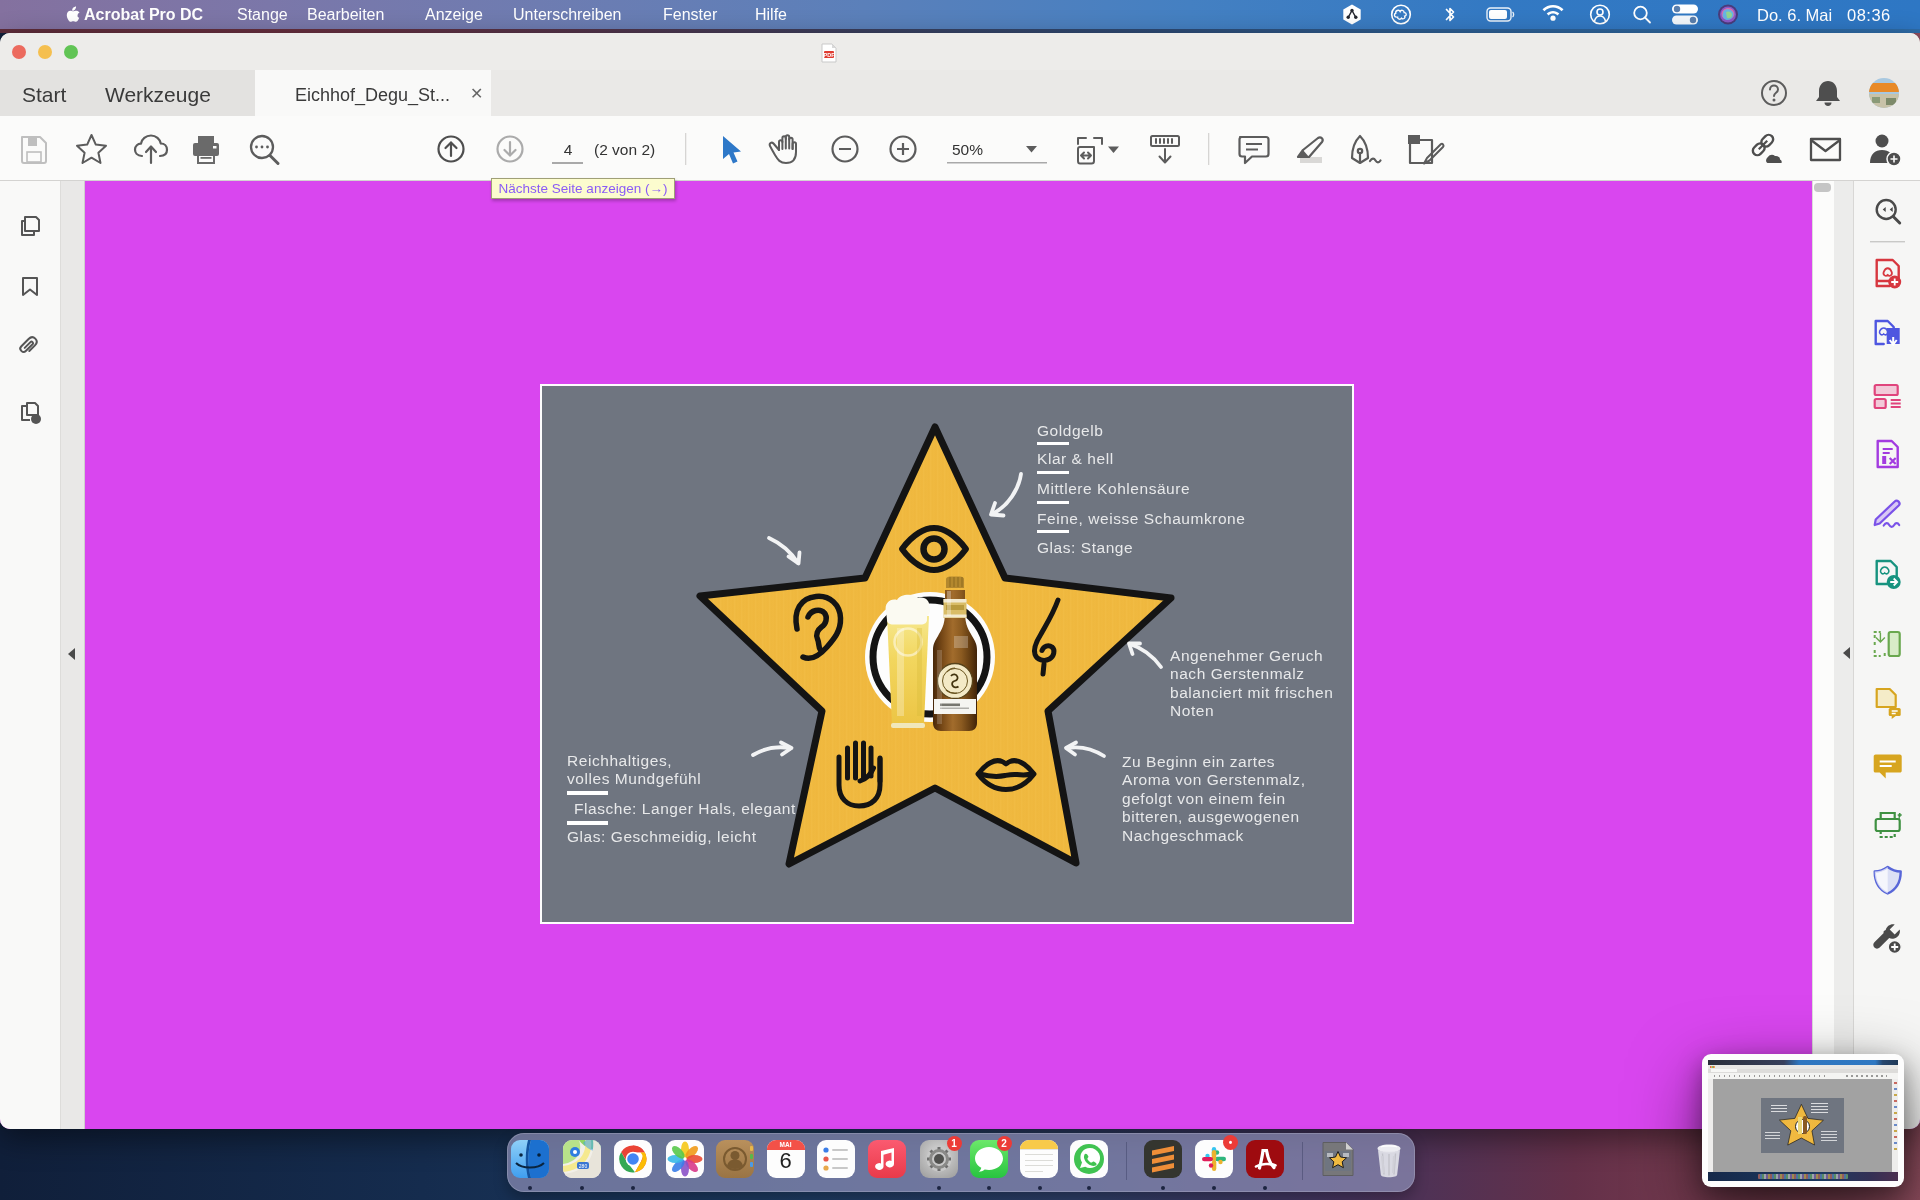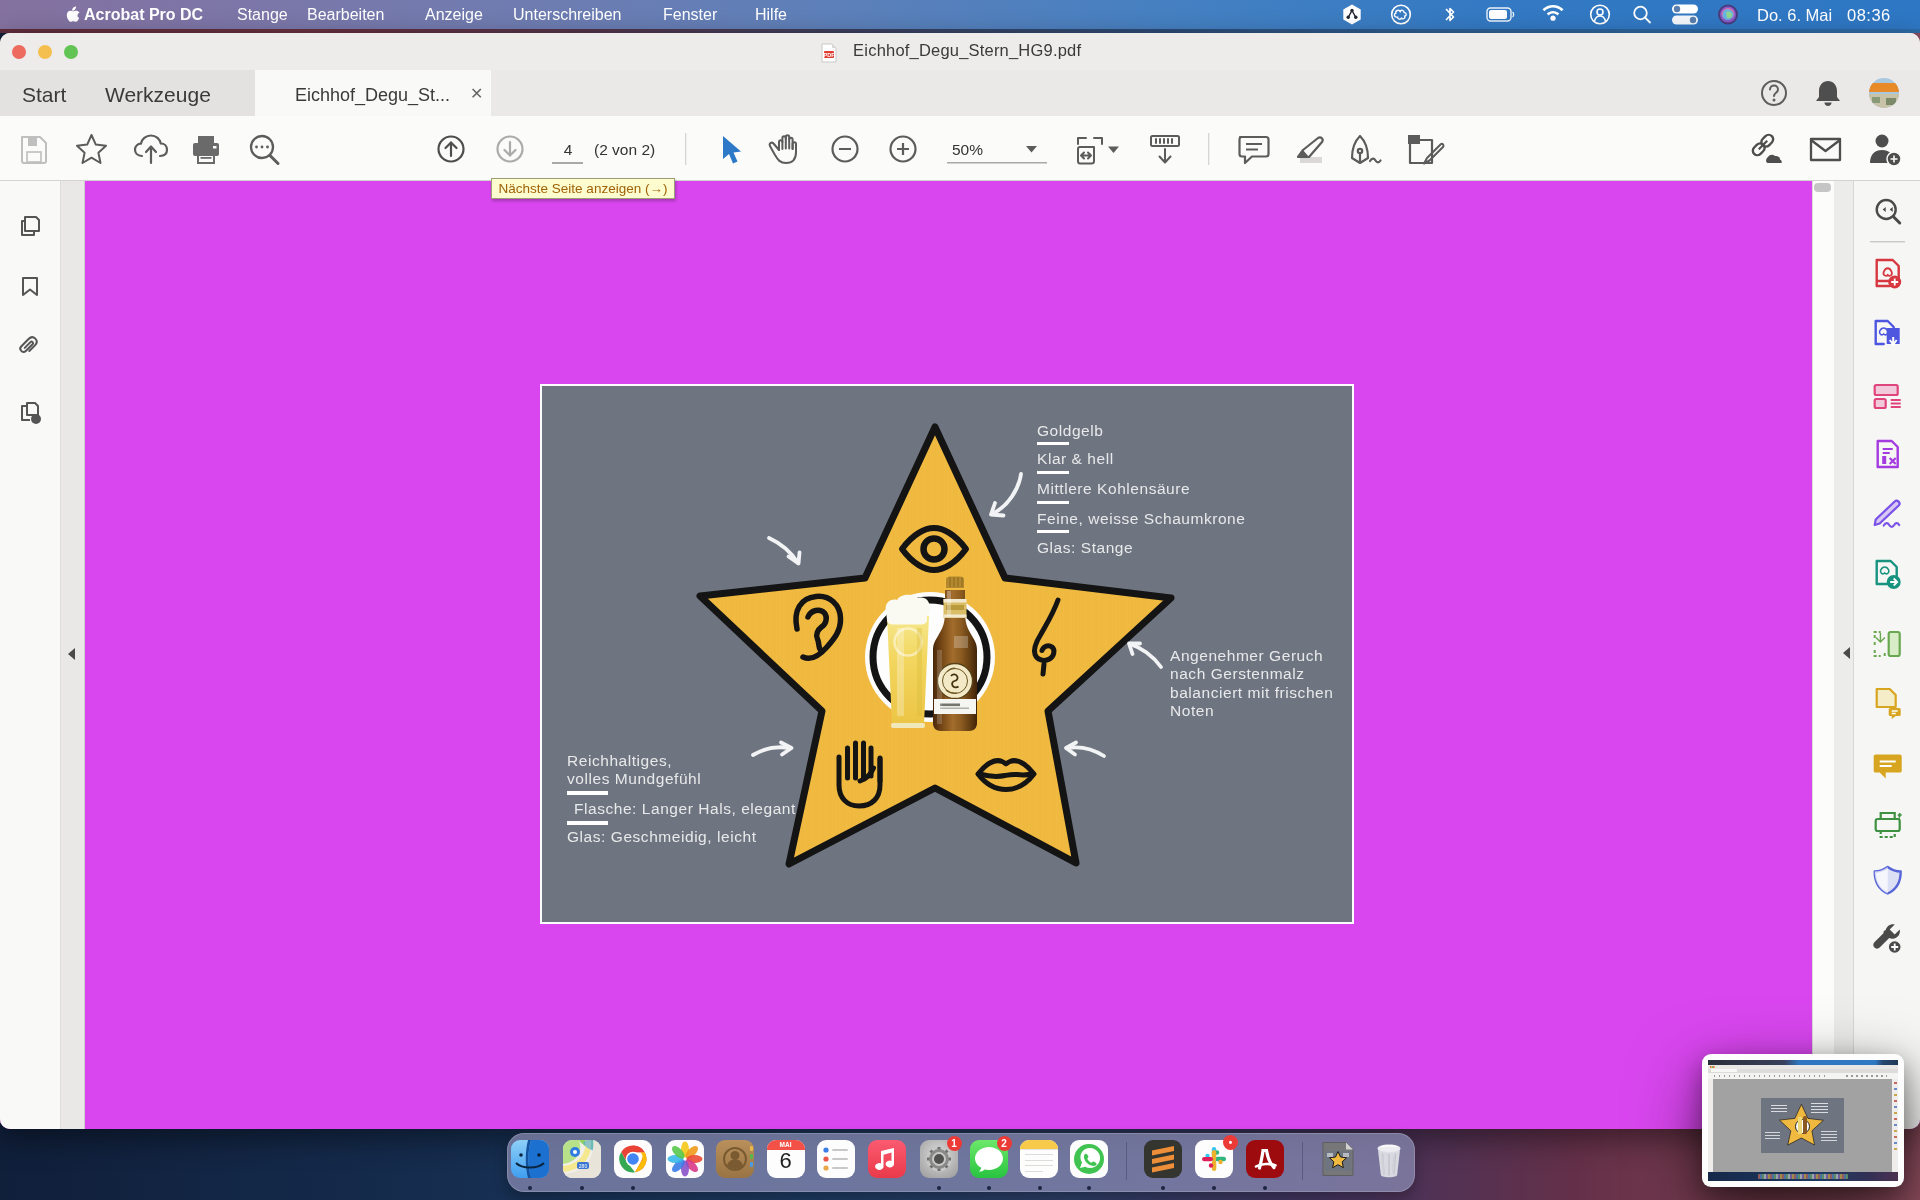--- a/index.html
+++ b/index.html
@@ -33,21 +33,21 @@
 #scrollthumb{left:1814px;top:1.5px;width:17px;height:9px;background:#c5c5c5;border-radius:4px;}
 #rightstrip{left:1834px;top:0;width:19px;height:948px;background:#ececeb;}
 #rightpanel{left:1853px;top:0;width:67px;height:948px;background:#f6f6f5;border-left:1px solid #d8d7d5;}
 
 #page{left:542px;top:205px;width:810px;height:536px;background:#6f7580;box-shadow:0 0 0 2px #fdfdfd;}
 
 .pt{position:absolute;color:#e8e9ea;font-size:15.5px;line-height:18.4px;letter-spacing:0.55px;white-space:nowrap;}
 .pline{position:absolute;background:#fff;}
 
 #tooltip{z-index:40;left:491px;top:145px;width:184px;height:21px;background:#fcfcce;border:1px solid #9f9f77;box-sizing:border-box;
-  font-size:13.5px;color:#a16207;text-align:center;line-height:19px;box-shadow:1px 2px 3px rgba(0,0,0,.25);}
+  font-size:13.5px;color:#8b5cf6;text-align:center;line-height:19px;box-shadow:1px 2px 3px rgba(0,0,0,.25);}
 
 #dock{left:507px;top:1133px;width:908px;height:59px;background:rgba(140,142,181,.72);border-radius:17px;
   box-shadow:inset 0 0 0 1px rgba(255,255,255,.18), 0 6px 14px rgba(0,0,0,.28);}
 .dicon{position:absolute;top:7px;width:38px;height:38px;border-radius:9px;}
 .ddot{position:absolute;top:53px;width:4px;height:4px;border-radius:50%;background:#1c2440;}
 .dsep{position:absolute;top:9px;width:1px;height:38px;background:rgba(40,45,80,.35);}
 .badge{position:absolute;width:15px;height:15px;border-radius:50%;background:#ec3b37;color:#fff;font-size:10px;
   text-align:center;line-height:15px;font-weight:bold;}
 
 #pip{left:1702px;top:1054px;width:202px;height:133px;background:#fdfdfd;border-radius:9px;
@@ -122,21 +122,20 @@
     </g>
   </svg>
 </div>
 <div id="topstrip" class="abs"></div>
 
 <div id="window" class="abs">
   <div id="titlebar" class="abs">
     <div class="tl" style="left:12px;background:#ec6a5e;"></div>
     <div class="tl" style="left:38px;background:#f5bf4f;"></div>
     <div class="tl" style="left:64px;background:#61c455;"></div>
-    <div id="title">&nbsp;&nbsp;&nbsp;Eichhof_Degu_Stern_HG9.pdf</div>
     <svg width="20" height="20" viewBox="0 0 20 20" style="position:absolute;left:819px;top:10px;">
       <path d="M3,1 L13,1 L17,5 L17,19 L3,19 Z" fill="#fff" stroke="#c9c9c9" stroke-width="1"></path>
       <path d="M13,1 L13,5 L17,5 Z" fill="#d9d9d9"></path>
       <rect x="5" y="8" width="10" height="7" rx="1" fill="#e03c31"></rect>
       <text x="10" y="13.6" font-size="5.5" fill="#fff" text-anchor="middle" font-family="Liberation Sans" font-weight="bold">PDF</text>
     </svg>
   </div>
   <div id="tabbar" class="abs">
     <div id="tabsL"></div>
     <span class="tabtxt" style="left:22px;">Start</span>
@@ -503,20 +502,21 @@
       <div class="pline" style="left:495px;top:114.5px;width:32px;height:3px;"></div>
       <div class="pt" style="left:495px;top:123.5px;">Feine, weisse Schaumkrone</div>
       <div class="pline" style="left:495px;top:144px;width:32px;height:3px;"></div>
       <div class="pt" style="left:495px;top:152.5px;">Glas: Stange</div>
       <div class="pt" style="left:628px;top:261px;">Angenehmer Geruch<br>nach Gerstenmalz<br>balanciert mit frischen<br>Noten</div>
       <div class="pt" style="left:25px;top:366px;">Reichhaltiges,<br>volles Mundgefühl</div>
       <div class="pline" style="left:25px;top:405px;width:41px;height:4px;"></div>
       <div class="pt" style="left:32px;top:414px;">Flasche: Langer Hals, elegant</div>
       <div class="pline" style="left:25px;top:435px;width:41px;height:4px;"></div>
       <div class="pt" style="left:25px;top:442px;">Glas: Geschmeidig, leicht</div>
+      <div class="pt" style="left:580px;top:367px;">Zu Beginn ein zartes<br>Aroma von Gerstenmalz,<br>gefolgt von einem fein<br>bitteren, ausgewogenen<br>Nachgeschmack</div>
     </div>
   </div>
 </div>
 
 <div id="dock" class="abs">
 
   <div class="dicon" style="left:4px;background:linear-gradient(180deg,#8fd0f8,#3f9ef0);overflow:hidden;">
     <svg width="38" height="38" viewBox="0 0 38 38">
       <path d="M20,0 L38,0 L38,38 L20,38 C16.5,26 16.5,12 20,0 Z" fill="#1c70cf"></path>
       <path d="M20,0 C16.5,12 16.5,26 20,38 L17,38 C14,26 14,12 17,0 Z" fill="#12529e"></path>

